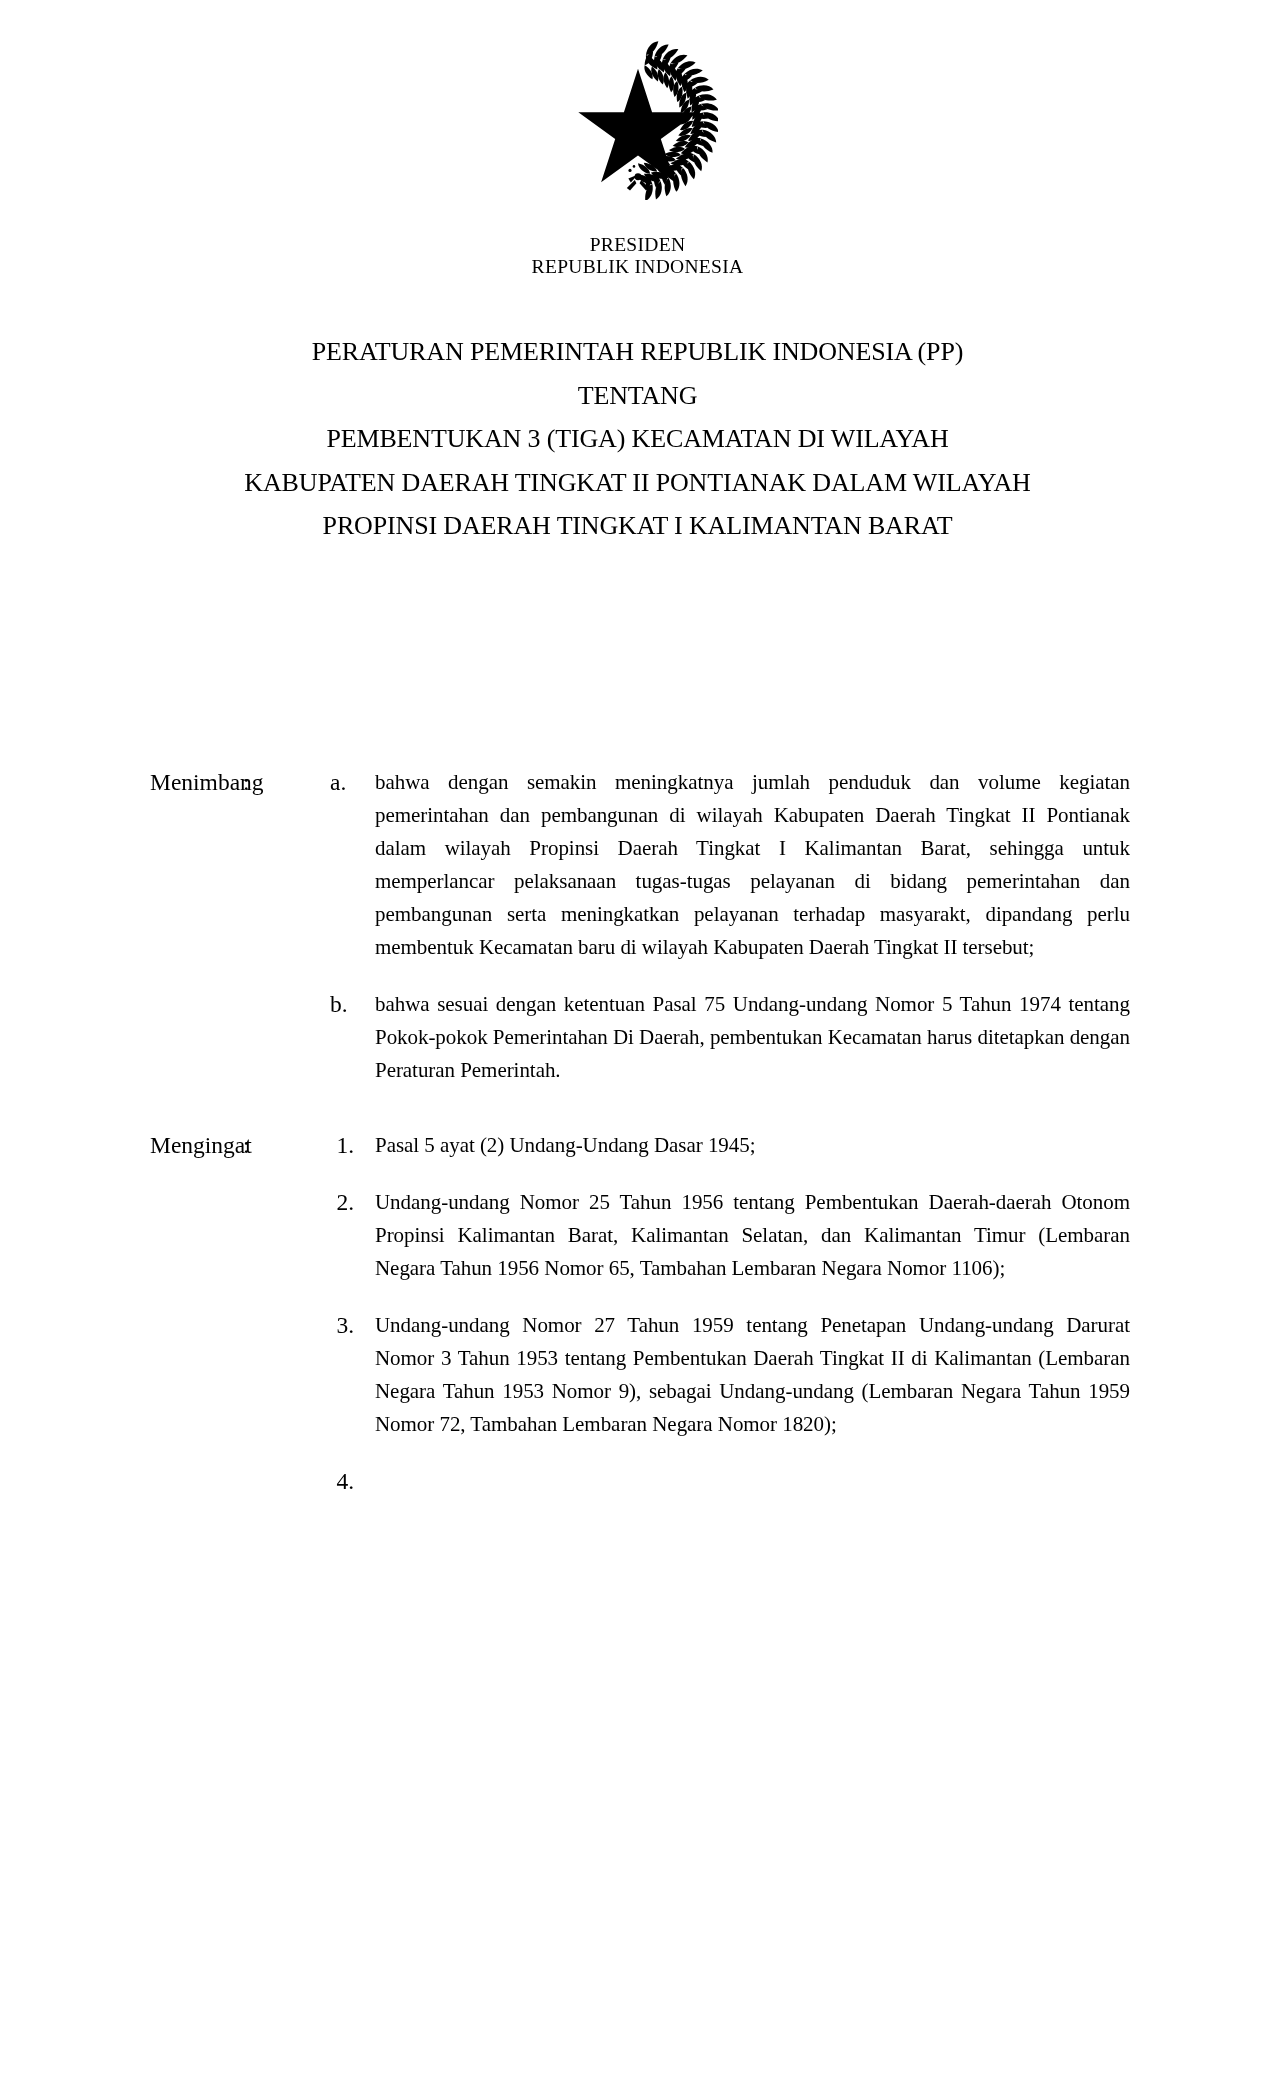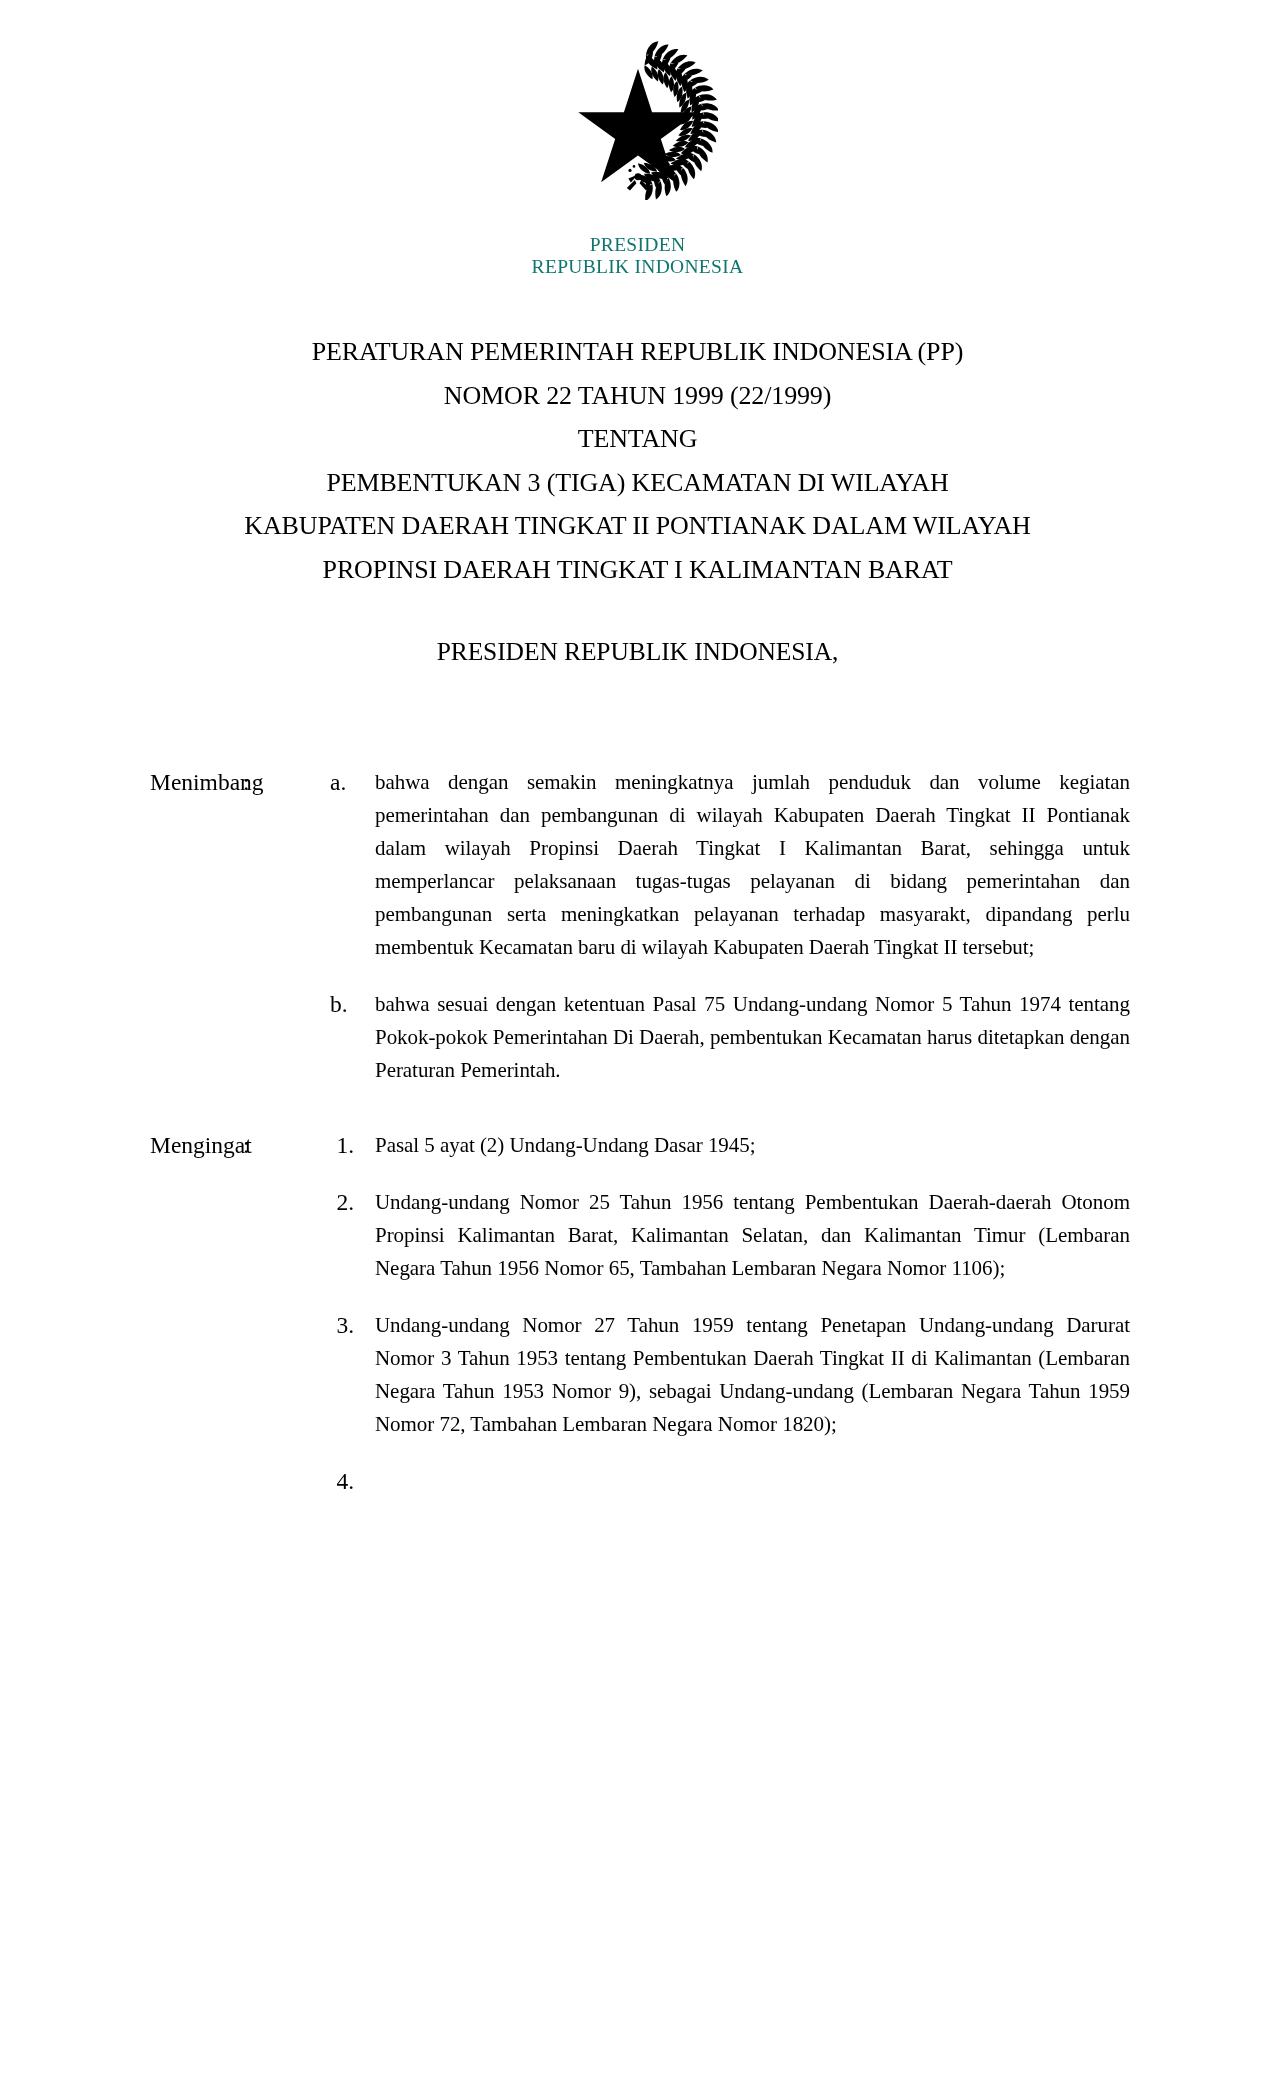--- a/index.html
+++ b/index.html
@@ -41,21 +41,21 @@
   
   .header-caption {
     position: absolute;
     left: 0;
     top: 234px;
     width: 1275px;
     text-align: center;
     font-size: 19.5px;
     line-height: 22px;
     letter-spacing: 0.3px;
-    color: #0f766e;
+    color: #000000;
   }
 
   
   .title-block {
     position: absolute;
     left: 95px;
     top: 330px;
     width: 1085px;
     text-align: center;
   }
@@ -265,28 +265,26 @@
     </span>
   </div>
 
   <div class="header-caption">
     <div>PRESIDEN</div>
     <div>REPUBLIK INDONESIA</div>
   </div>
 
   <div class="title-block">
     <div class="title-line">PERATURAN PEMERINTAH REPUBLIK INDONESIA (PP)</div>
-    <div class="title-line">NOMOR 22 TAHUN 1999 (22/1999)</div>
     <div class="title-line">TENTANG</div>
     <div class="title-line">PEMBENTUKAN 3 (TIGA) KECAMATAN DI WILAYAH</div>
     <div class="title-line">KABUPATEN DAERAH TINGKAT II PONTIANAK DALAM WILAYAH</div>
     <div class="title-line">PROPINSI DAERAH TINGKAT I KALIMANTAN BARAT</div>
   </div>
 
-  <div class="opening">PRESIDEN REPUBLIK INDONESIA,</div>
 
   <div class="clauses">
 
     <div class="section">
       <div class="clause-row">
         <span class="label">Menimbang</span>
         <span class="colon">:</span>
         <span class="marker">a.</span>
         <div class="body">bahwa dengan semakin meningkatnya jumlah penduduk dan volume kegiatan pemerintahan dan pembangunan di wilayah Kabupaten Daerah Tingkat II Pontianak dalam wilayah Propinsi Daerah Tingkat I Kalimantan Barat, sehingga untuk memperlancar pelaksanaan tugas-tugas pelayanan di bidang pemerintahan dan pembangunan serta meningkatkan pelayanan terhadap masyarakt, dipandang perlu membentuk Kecamatan baru di wilayah Kabupaten Daerah Tingkat II tersebut;</div>
       </div>

